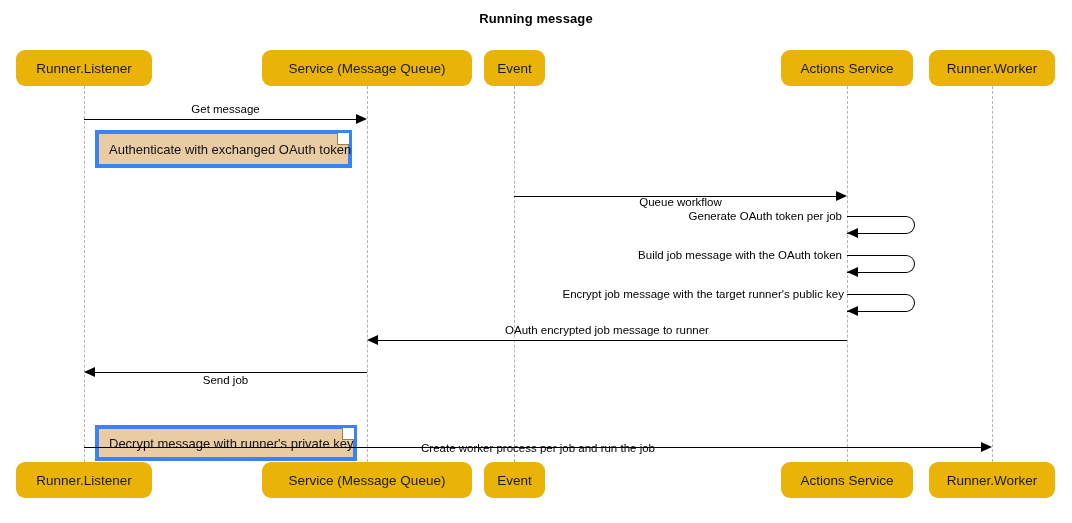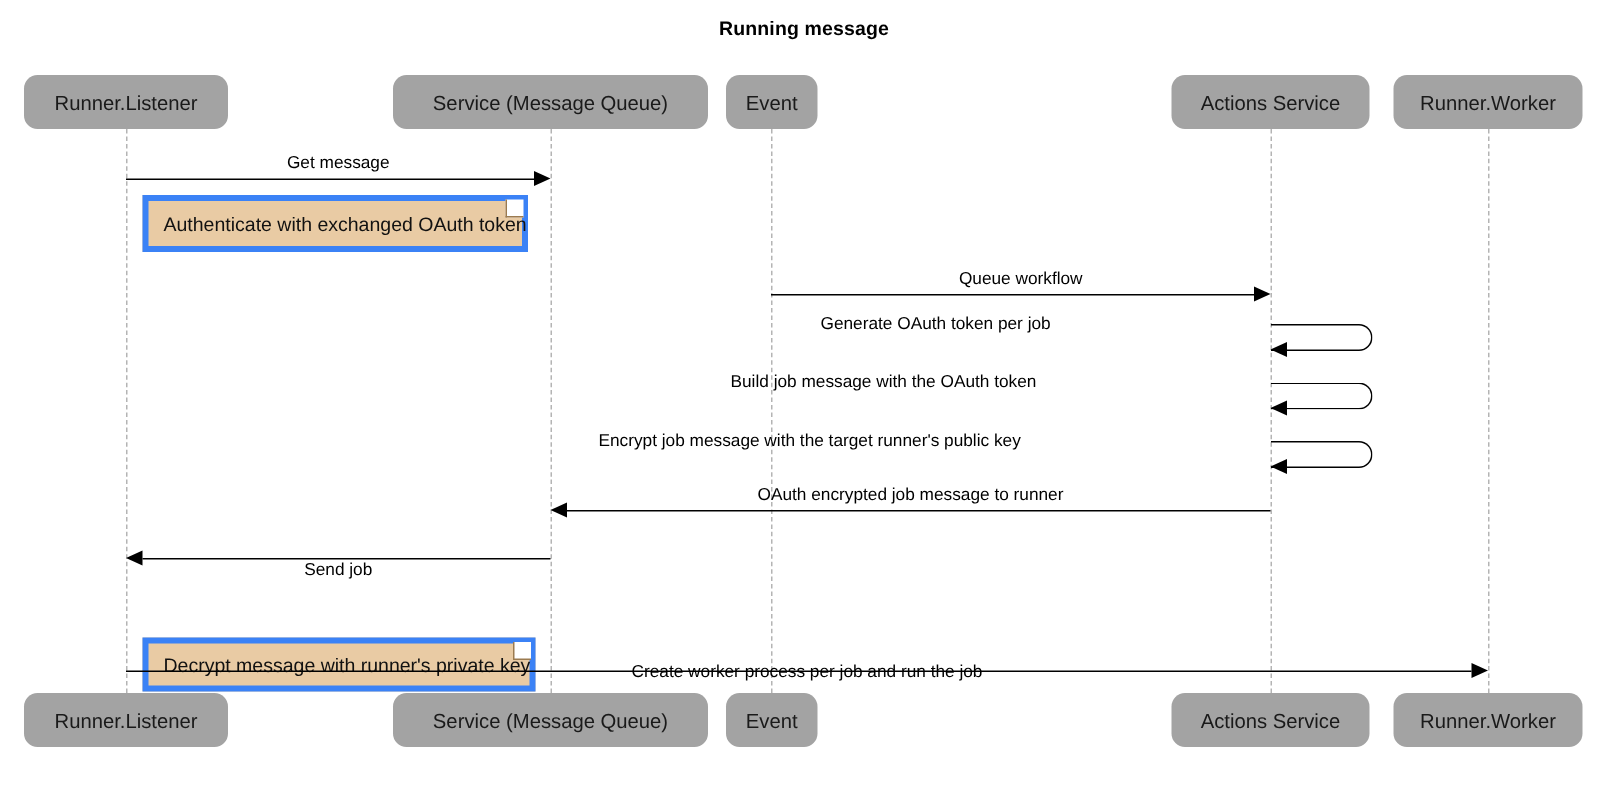--- a/index.html
+++ b/index.html
@@ -30,21 +30,21 @@
     letter-spacing: 0.1px;
   }
   .lifeline {
     position: absolute;
     width: 0;
     border-left: 1px dashed #b4b4b4;
   }
   .participant {
     position: absolute;
     box-sizing: border-box;
-    background: #a3a3a3;
+    background: #eab308;
     border-radius: 9px;
     display: flex;
     align-items: center;
     justify-content: center;
     font-size: 13.5px;
     color: #1a1a1a;
     height: 36px;
     white-space: nowrap;
   }
   .msg {
@@ -68,21 +68,21 @@
     border-right: 11px solid #000;
   }
   .msg-label {
     position: absolute;
     font-size: 11.5px;
     color: #000;
     white-space: nowrap;
     line-height: 13px;
   }
   .msg-label.center { text-align: center; }
-  .msg-label.right  { text-align: left; }
+  .msg-label.right  { text-align: right; }
 
   .selfloop {
     position: absolute;
     box-sizing: border-box;
     border: 1.5px solid #000;
     border-left: none;
     border-top-right-radius: 9px;
     border-bottom-right-radius: 9px;
   }
 
@@ -156,21 +156,21 @@
 
   <div class="msg-label center" style="left:84px; top:103px; width:283px;">Get message</div>
   <div class="msg" style="left:84px; top:119px; width:272px;"></div>
   <div class="arrowhead right" style="left:356px; top:114px;"></div>
 
   <div class="note" style="left:95px; top:130px; width:257px; height:38px;">
     <span>Authenticate with exchanged OAuth token</span>
     <span class="note-fold"></span>
   </div>
 
-  <div class="msg-label center" style="left:514px; top:180px; width:333px;">Queue workflow</div>
+  <div class="msg-label center" style="left:514px; top:196px; width:333px;">Queue workflow</div>
   <div class="msg" style="left:514px; top:196px; width:322px;"></div>
   <div class="arrowhead right" style="left:836px; top:191px;"></div>
 
   <div class="msg-label right" style="left:547px; top:210px; width:295px;">Generate OAuth token per job</div>
   <div class="selfloop" style="left:847px; top:216px; width:68px; height:18px;"></div>
   <div class="arrowhead left" style="left:847px; top:228px;"></div>
 
   <div class="msg-label right" style="left:487px; top:249px; width:355px;">Build job message with the OAuth token</div>
   <div class="selfloop" style="left:847px; top:255px; width:68px; height:18px;"></div>
   <div class="arrowhead left" style="left:847px; top:267px;"></div>

